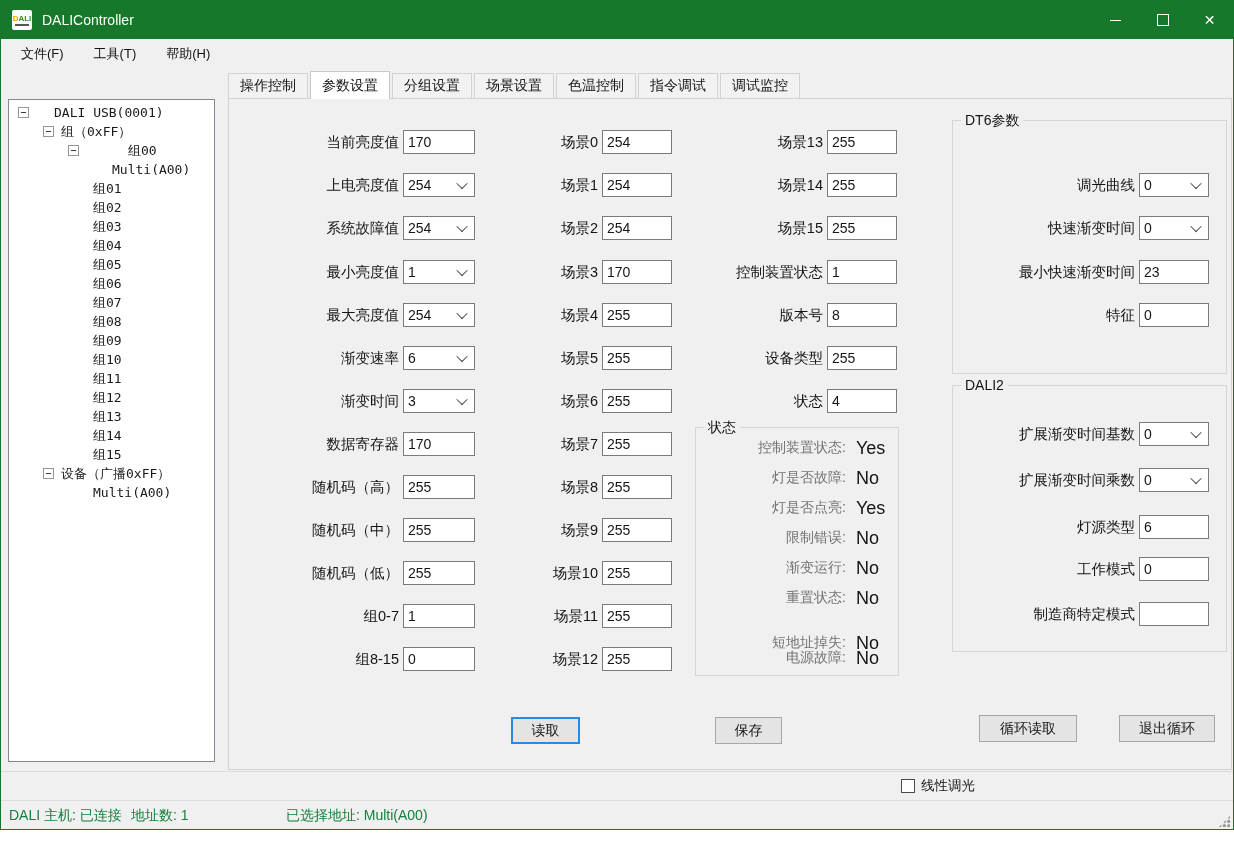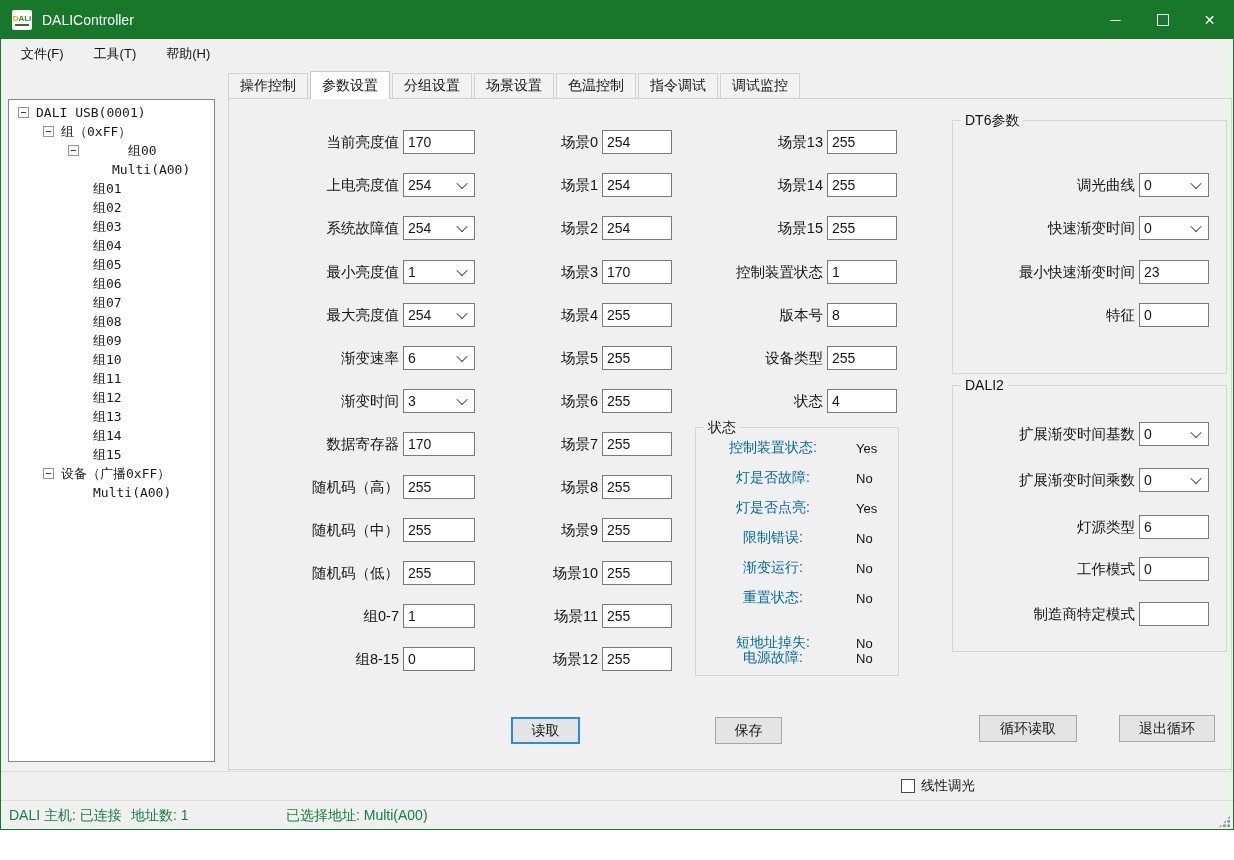--- a/index.html
+++ b/index.html
@@ -19,21 +19,21 @@
   .ic-max{width:10px;height:10px;border:1px solid #fff;}
   .ic-close{color:#fff;font-size:14px;line-height:14px;}
 
   
   .menubar{position:absolute;left:0;top:38px;width:100%;height:30px;background:#f0f0f0;display:flex;align-items:center;}
   .menu-item{font-size:13px;color:#111;padding:0 10px;margin-left:10px;height:24px;display:flex;align-items:center;}
 
   
   .tree-panel{position:absolute;left:7px;top:98px;width:207px;height:663px;background:#fff;border:1px solid #828790;overflow:hidden;padding-top:3px;box-sizing:border-box;}
   .trow{display:flex;align-items:center;height:19px;font-family:"DejaVu Sans Mono","Liberation Mono",monospace;font-size:13px;color:#1a1a1a;white-space:pre;}
-  .lv0{padding-left:9px;}.lv1{padding-left:34px;}.lv2{padding-left:59px;gap:42px;}
+  .lv0{padding-left:9px;gap:18px;}.lv1{padding-left:34px;}.lv2{padding-left:59px;gap:42px;}
   .lvt2{padding-left:84px;}.lvt3{padding-left:103px;}
   .ebox{width:11px;height:11px;box-sizing:border-box;border:1px solid #969696;background:#fff;display:flex;align-items:center;justify-content:center;margin-right:7px;flex:none;}
   .ebox::after{content:"";width:5px;height:1px;background:#3c3c3c;}
 
   
   .tabstrip{position:absolute;left:227px;top:69px;height:28px;display:flex;align-items:flex-end;z-index:3;}
   .tab{height:25px;box-sizing:border-box;border:1px solid #d2d2d2;border-bottom:none;background:#f2f2f2;font-size:14px;color:#151515;display:flex;align-items:center;padding:0 11px;margin-right:2px;}
   .tab.active{height:28px;background:#fff;margin-bottom:-1px;border-color:#c8c8c8;z-index:4;}
 
   
@@ -54,22 +54,22 @@
   .cval{font-size:14px;color:#151515;padding-left:4px;}
   .chev{width:7px;height:7px;border-right:1.6px solid #4a4a4a;border-bottom:1.6px solid #4a4a4a;transform:rotate(45deg) translate(-1px,-1px);margin-right:8px;flex:none;}
 
   
   .gbox{position:absolute;border:1px solid #d5d5d5;}
   .gtitle{position:absolute;top:-9px;left:8px;background:#f0f0f0;padding:0 4px;font-size:14px;color:#141414;}
   #status-box{left:466px;top:328px;width:202px;height:247px;}
   #dt6-box{left:723px;top:21px;width:273px;height:252px;}
   #dali2-box{left:723px;top:286px;width:273px;height:265px;}
   .srow{position:absolute;left:4px;display:flex;align-items:center;height:22px;}
-  .slabel{width:146px;text-align:center;font-size:14px;color:#0369a1;}
-  .sval{margin-left:10px;font-size:13px;color:#141414;}
+  .slabel{width:146px;text-align:right;font-size:14px;color:#737373;}
+  .sval{margin-left:10px;font-size:18px;color:#141414;}
   .s0{top:9px}.s1{top:39px}.s2{top:69px}.s3{top:99px}.s4{top:129px}.s5{top:159px}.s6{top:204px}.s7{top:219px}
 
   
   .btn{position:absolute;height:27px;box-sizing:border-box;background:#e4e4e4;border:1px solid #a7a7a7;font-size:14px;color:#141414;display:flex;align-items:center;justify-content:center;font-family:inherit;}
   #btn-read{left:282px;top:618px;width:69px;border:2px solid #2a8ae0;}
   #btn-save{left:486px;top:618px;width:67px;}
   #btn-loop{left:750px;top:616px;width:98px;}
   #btn-exit{left:890px;top:616px;width:96px;}
 
   

